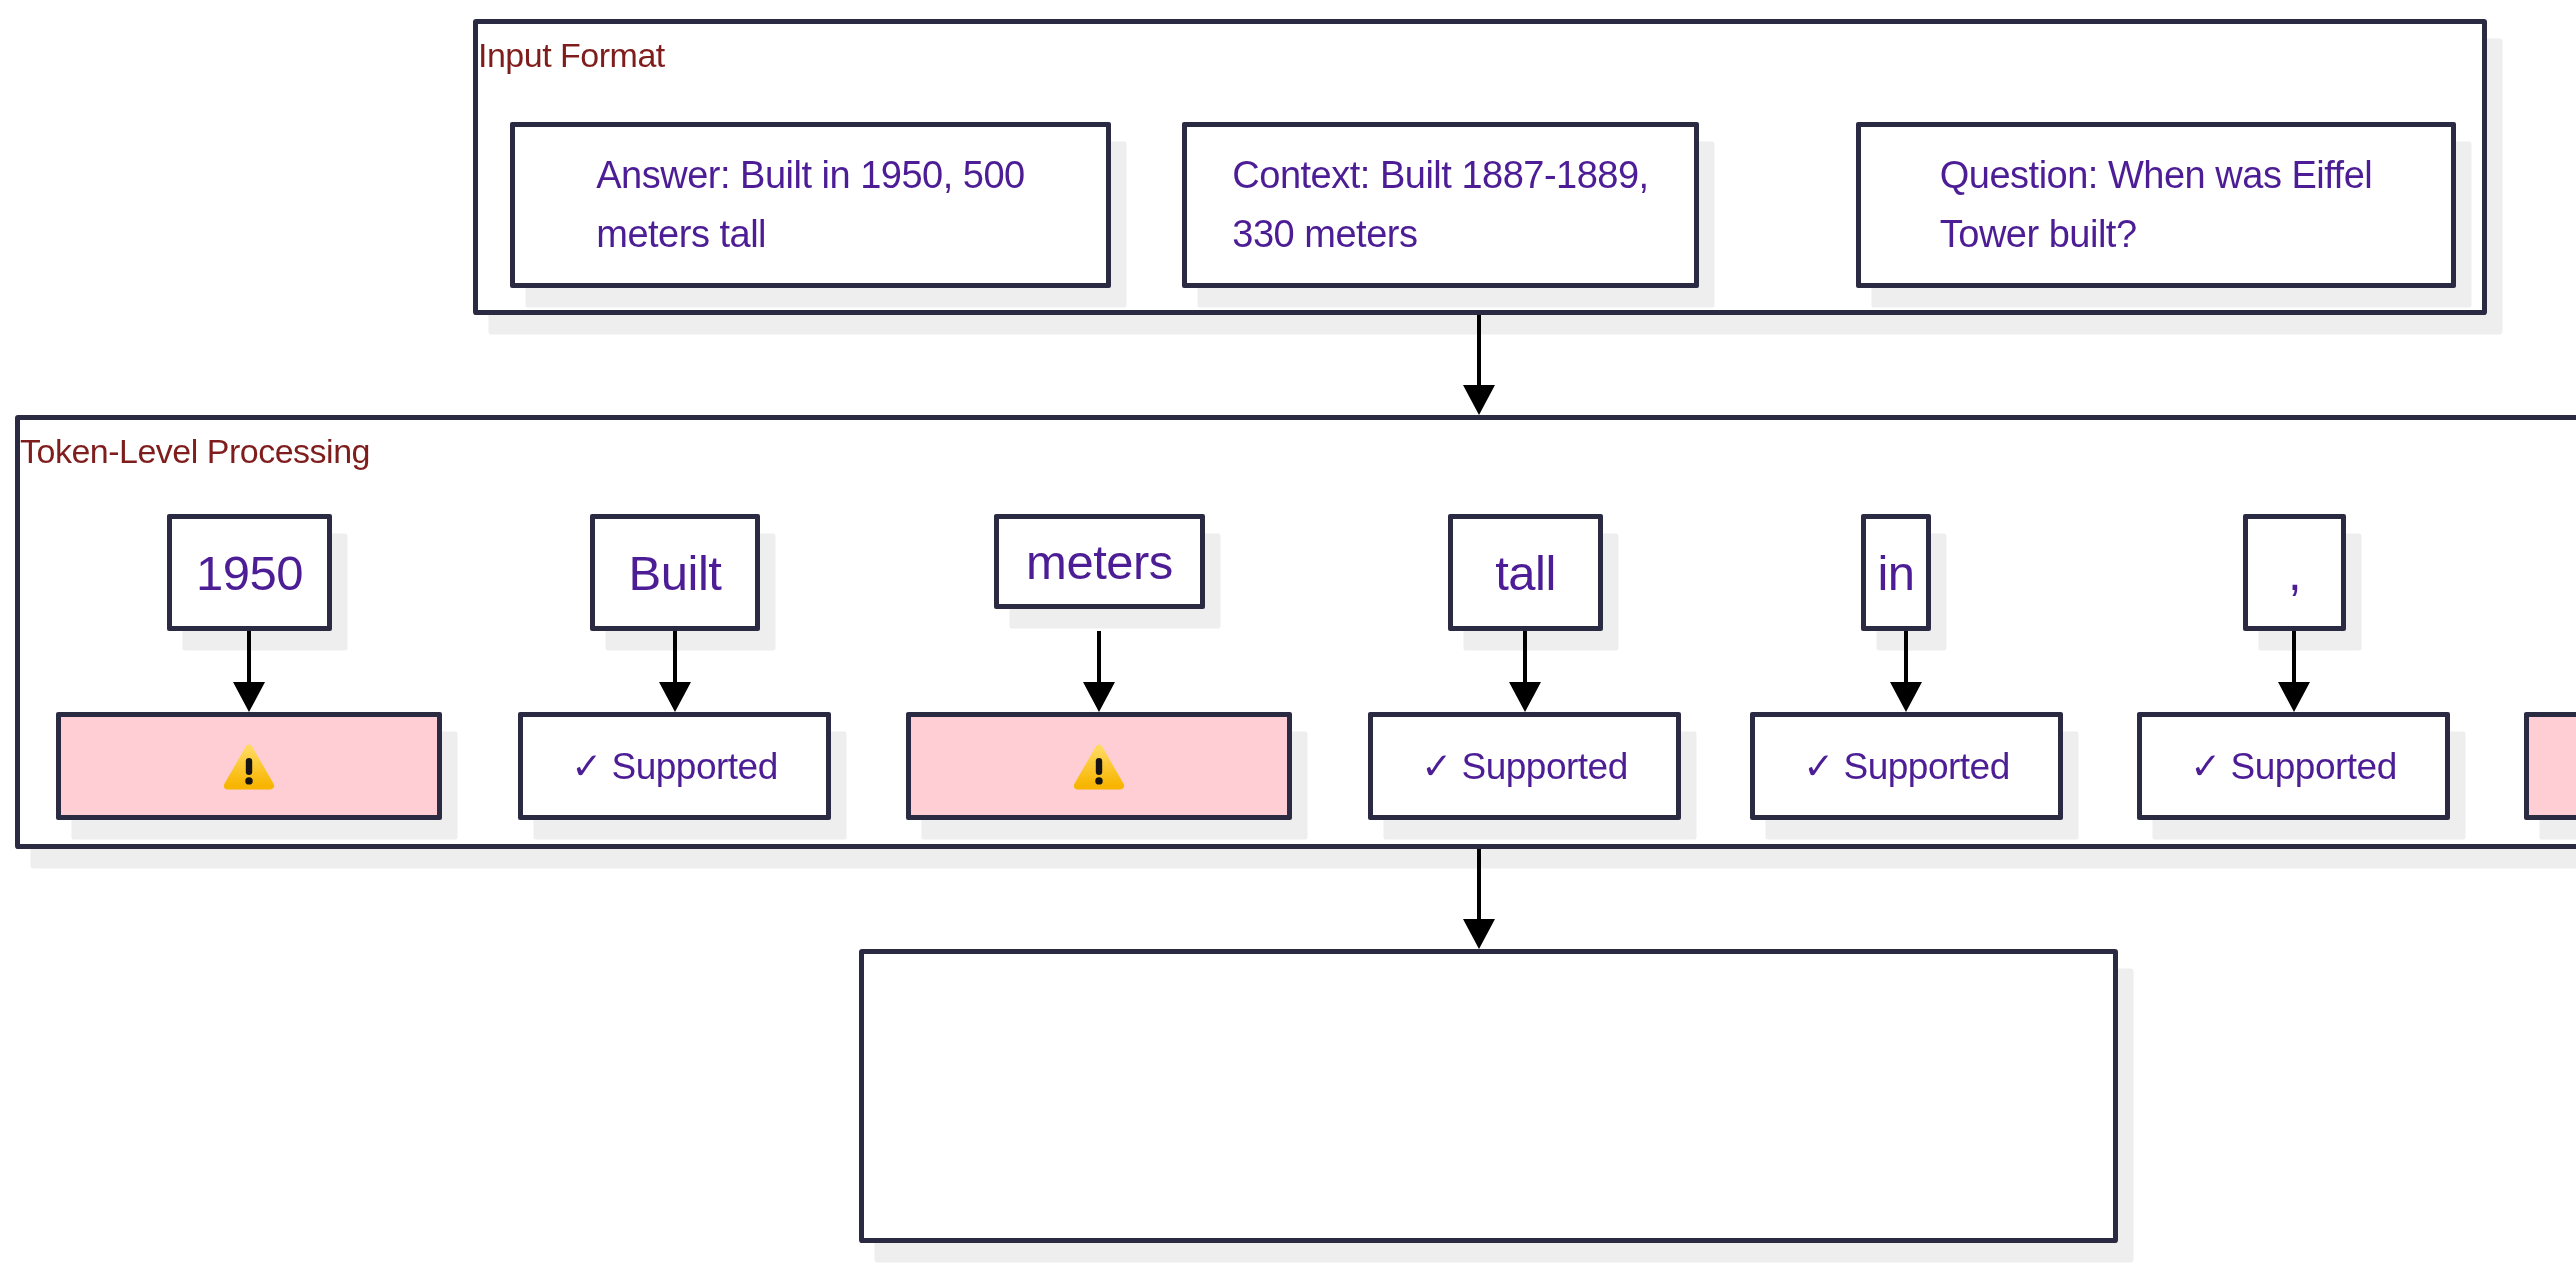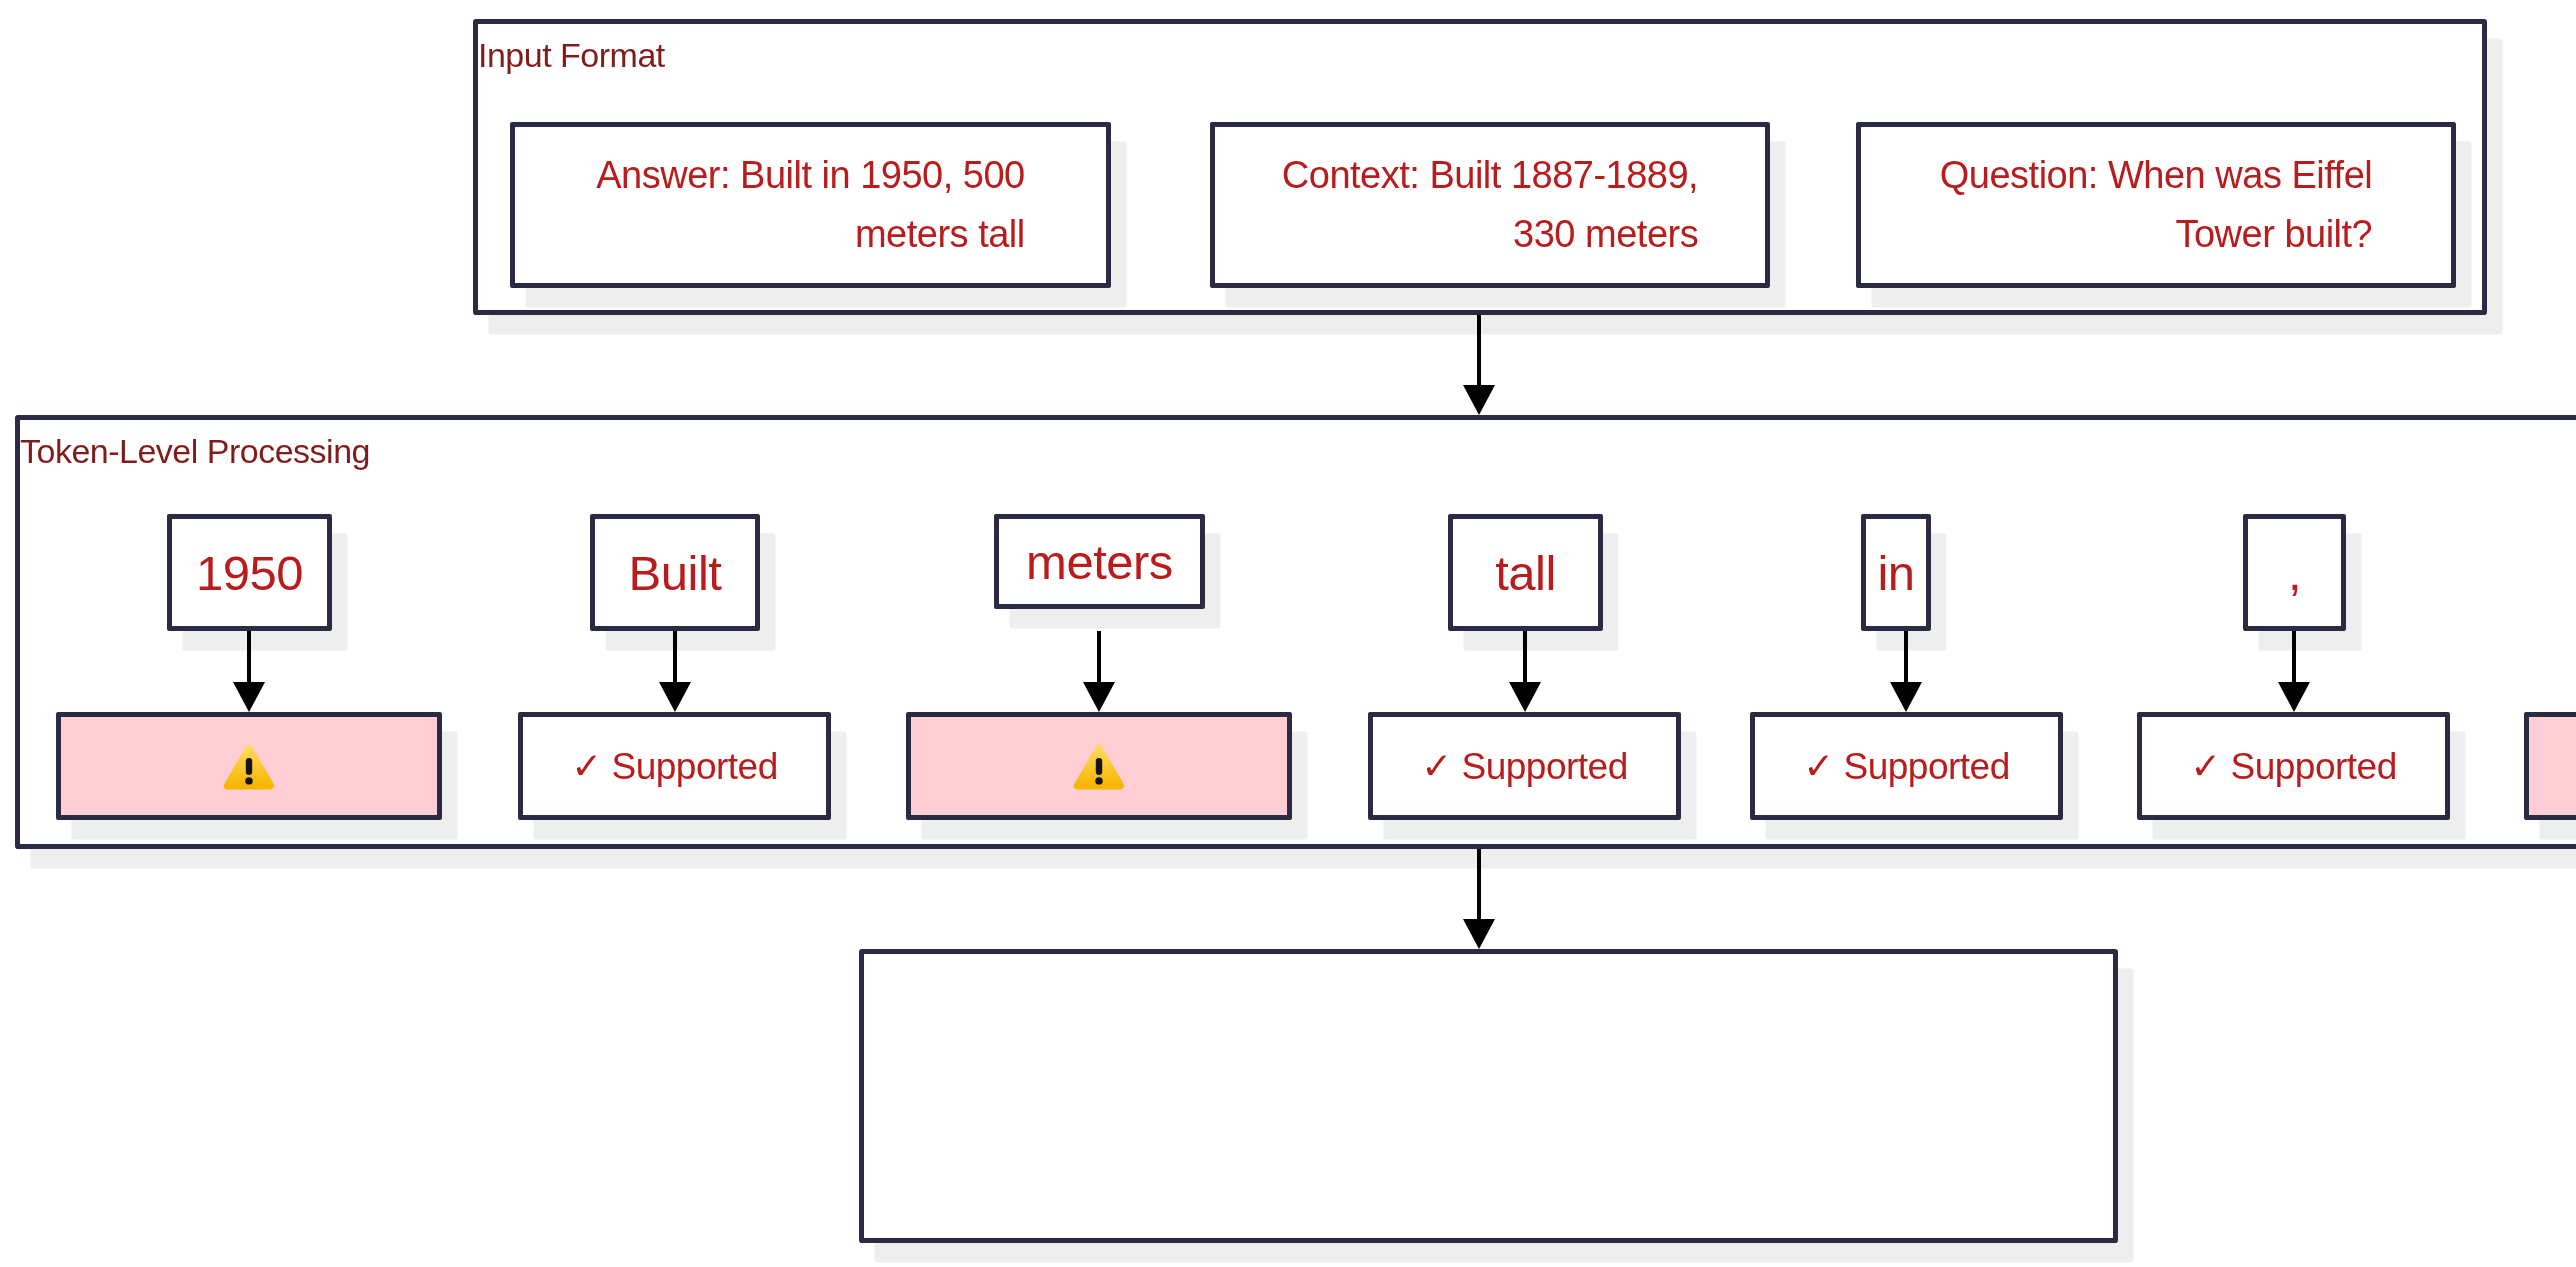--- a/index.html
+++ b/index.html
@@ -30,22 +30,22 @@
   .node{
     position:absolute;
     border:5.2px solid #2a2a42;
     border-radius:2.1px;
     background:#ffffff;
     box-shadow:15.5px 19.6px 0 #eeeeee;
     box-sizing:border-box;
     display:flex;
     align-items:center;
     justify-content:center;
-    text-align:right;
-    color:#b91c1c;
+    text-align:left;
+    color:#4c1d95;
   }
   .multiline{white-space:pre-line;}
   .infobox{font-size:38px; line-height:1.55; letter-spacing:-0.5px;}
   .token-box{font-size:49px; letter-spacing:-0.5px;}
   .result-box{font-size:37px; letter-spacing:-0.5px;}
   .result-warn{background:#ffcdd4;}
   .span-box{font-size:38px; line-height:1.55; letter-spacing:-0.5px;}
   .arrow{
     position:absolute;
     width:32px;
@@ -66,21 +66,21 @@
 <body>
 
 <div class="canvas">
 
   <div class="container" style="left:473px; top:19px; width:2014px; height:296px;">
     <div class="container-title">Input Format</div>
 
     <div class="node infobox multiline" style="left:32px; top:98px; width:601px; height:166px;">Answer: Built in 1950, 500
 meters tall</div>
 
-    <div class="node infobox multiline" style="left:704px; top:98px; width:560px; height:166px;margin-left:28px;">Context: Built 1887-1889,
+    <div class="node infobox multiline" style="left:704px; top:98px; width:517px; height:166px;">Context: Built 1887-1889,
 330 meters</div>
 
     <div class="node infobox multiline" style="left:1378px; top:98px; width:600px; height:166px;">Question: When was Eiffel
 Tower built?</div>
   </div>
 
   <div class="arrow" style="left:1463px; top:315px; height:100px;">
     <div class="arrow-line"></div>
     <div class="arrow-head"></div>
   </div>

